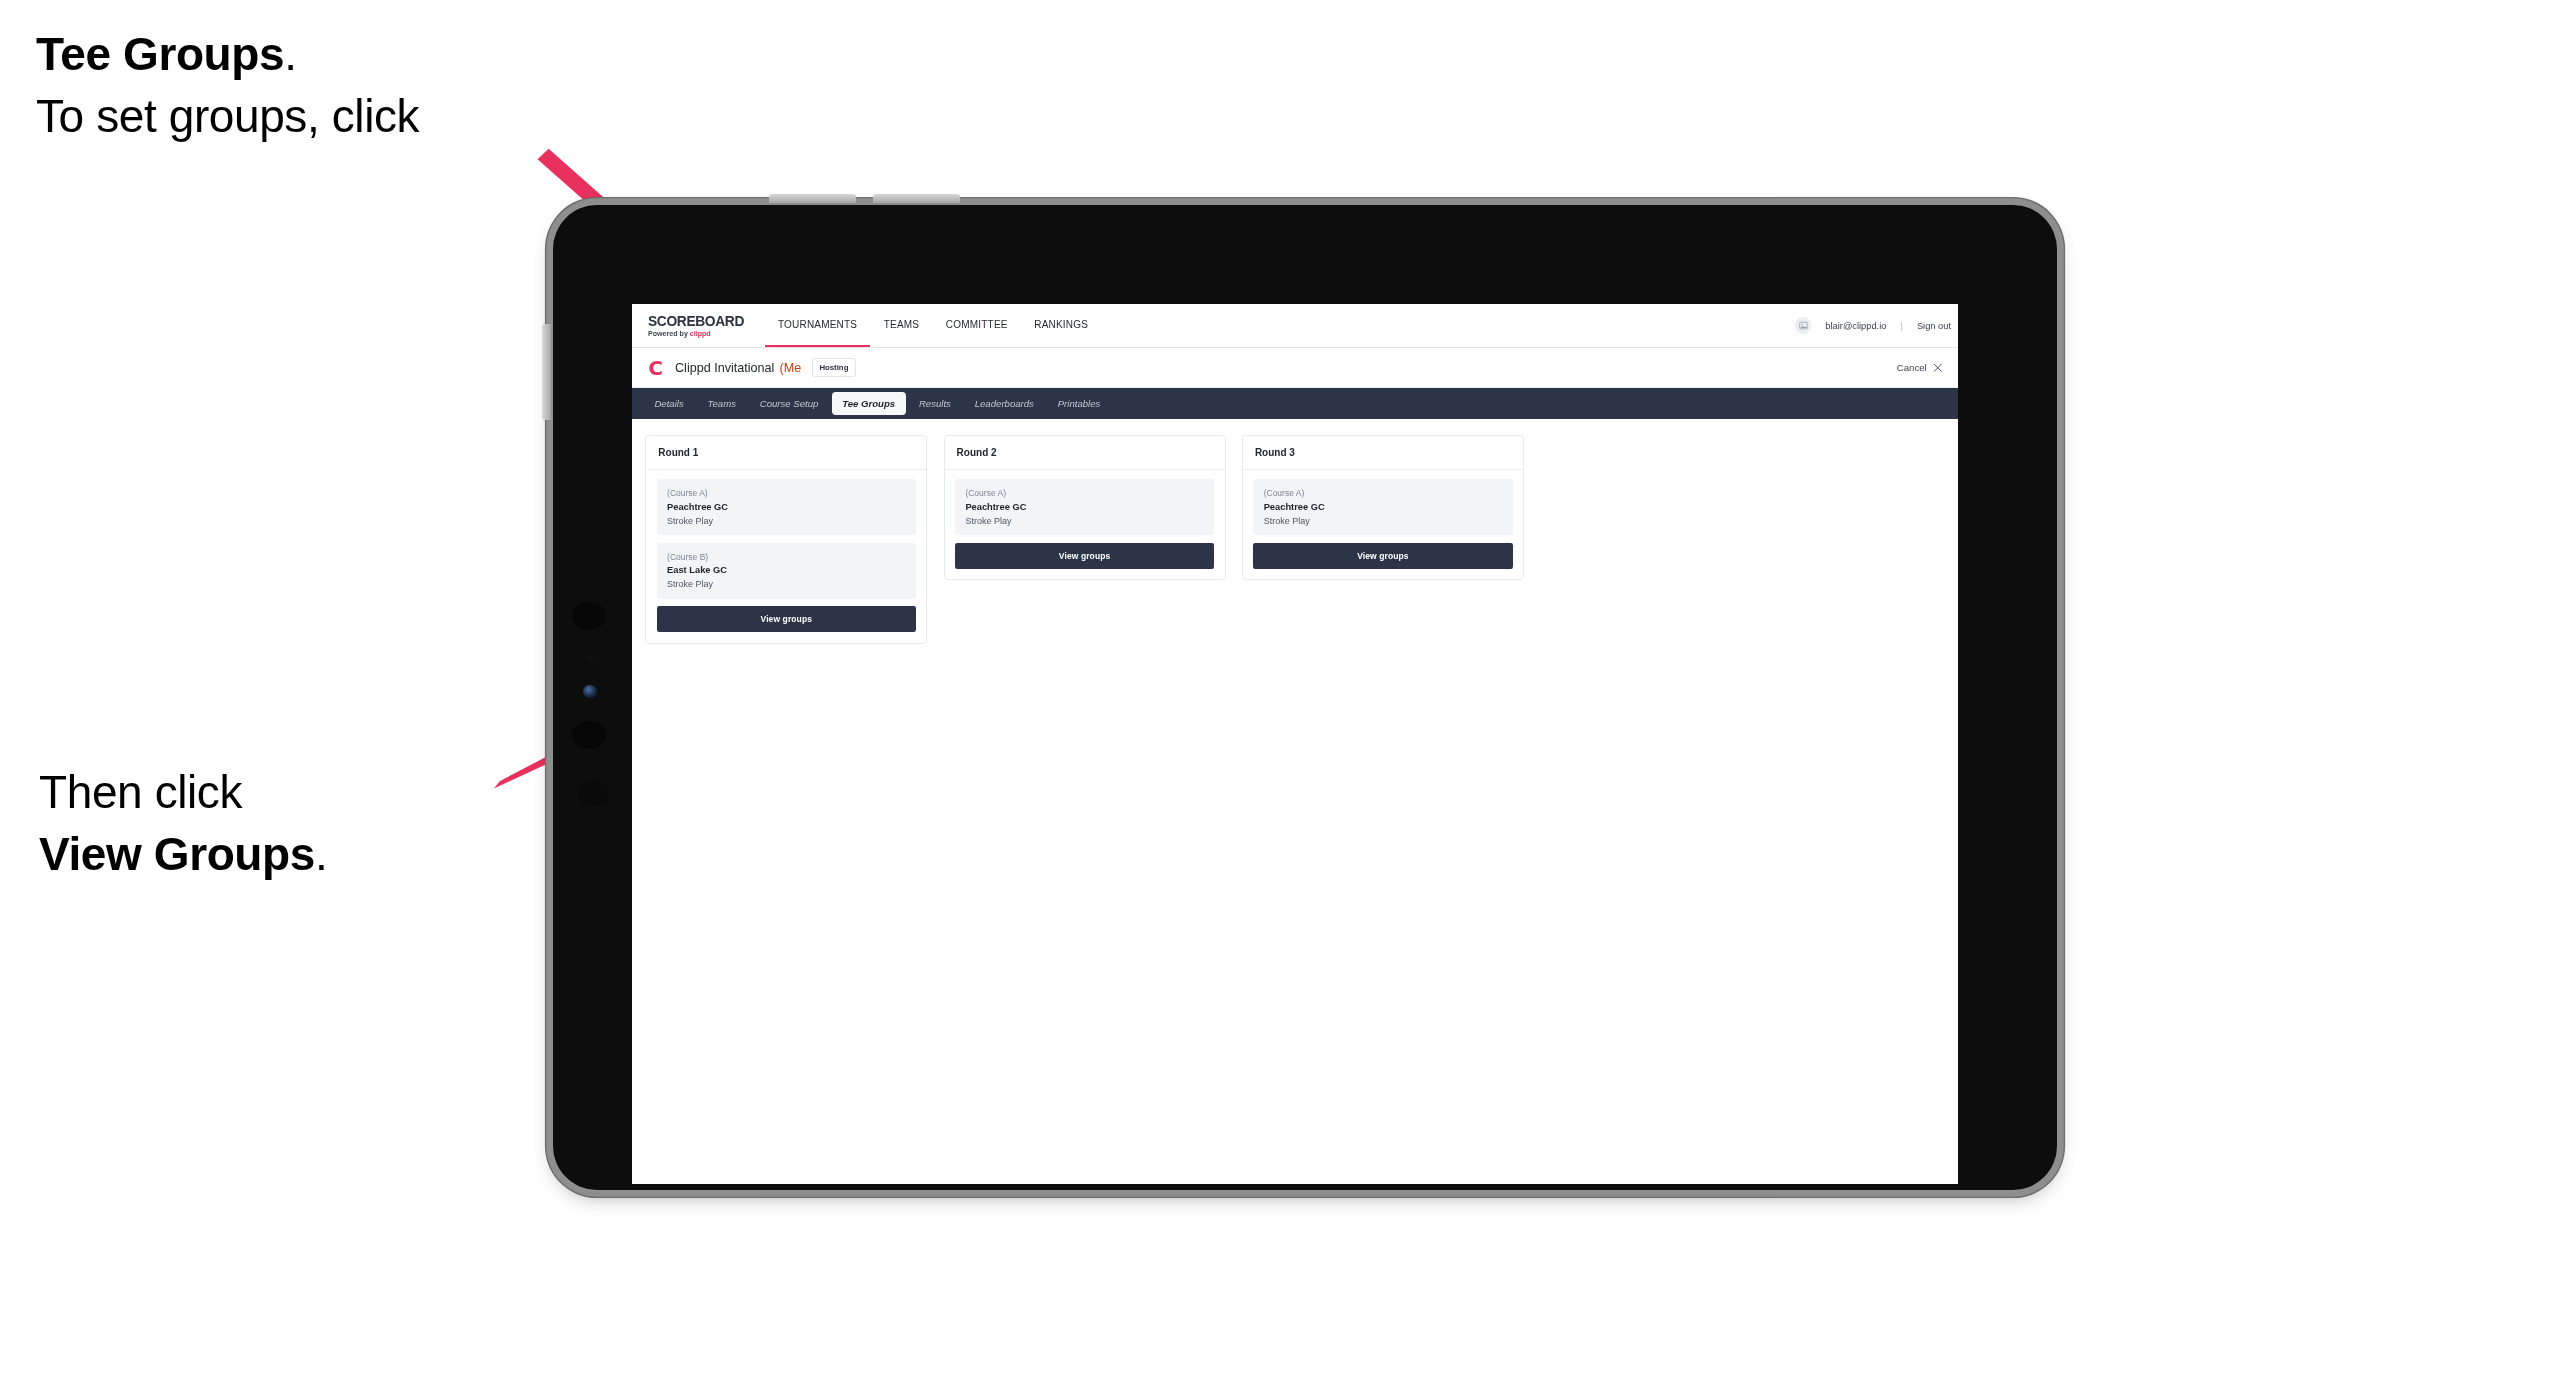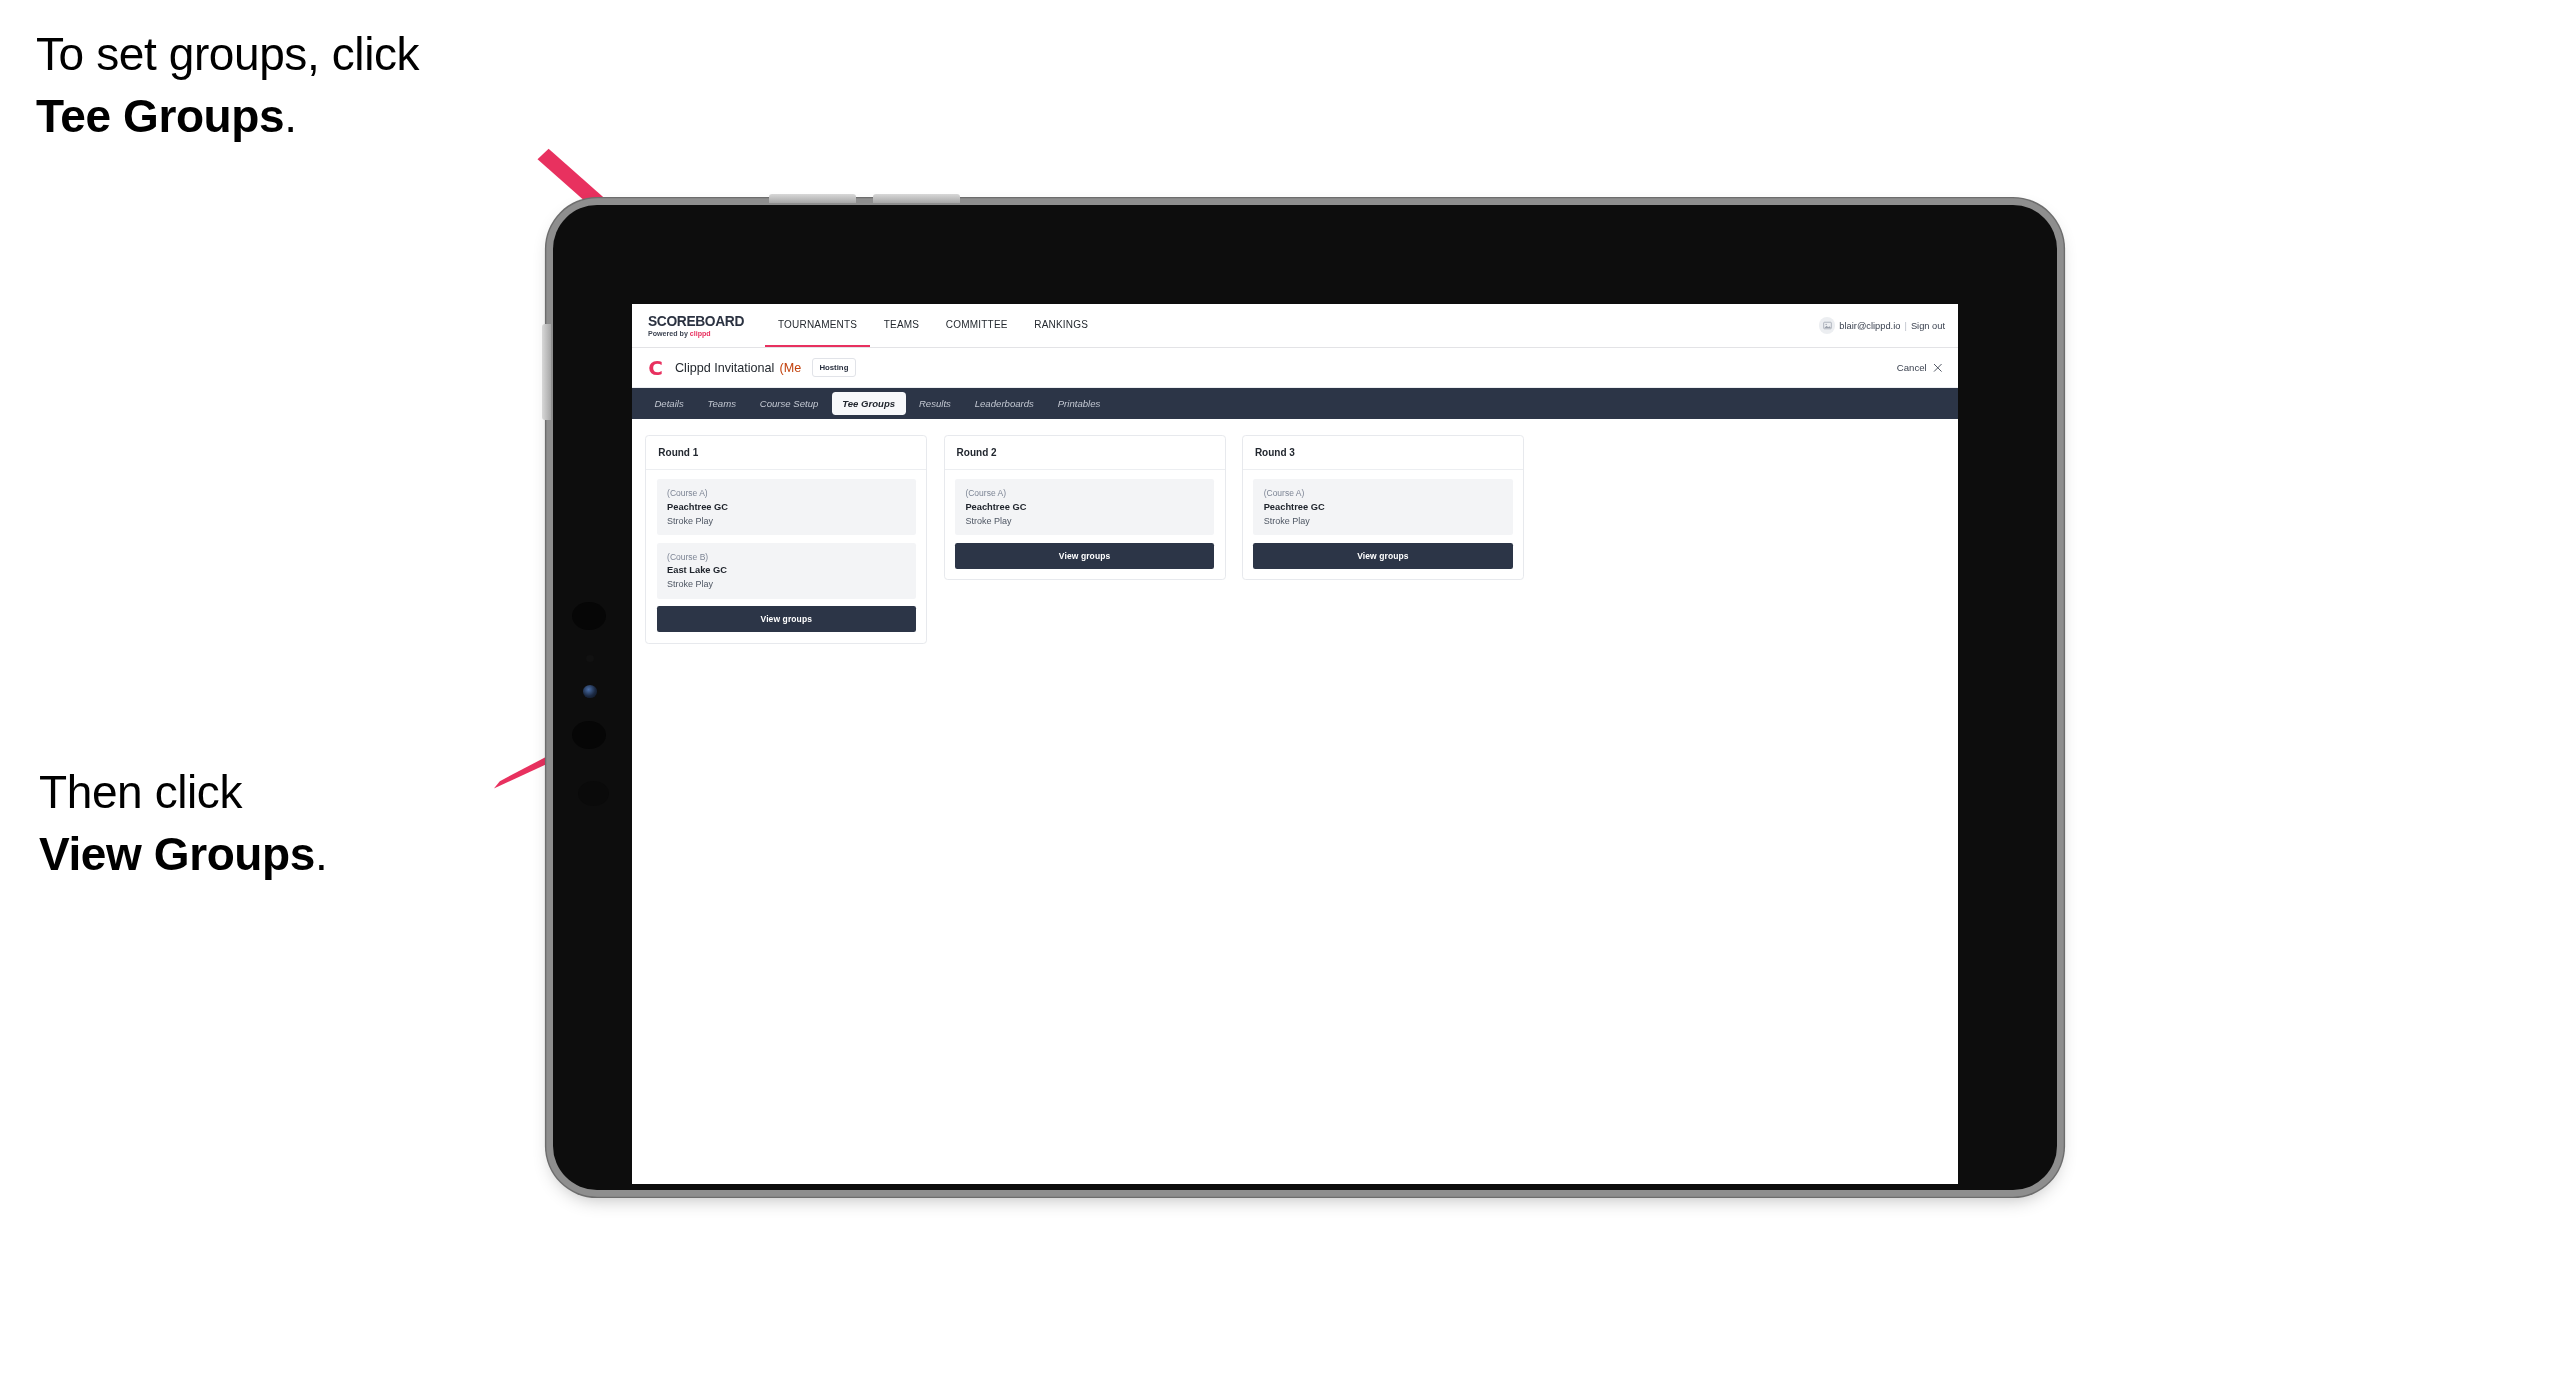--- a/index.html
+++ b/index.html
@@ -139,22 +139,22 @@
     font-weight: 400;
     border-bottom: 2.2px solid transparent;
     cursor: pointer;
   }
   .gnav-item.active { border-bottom-color: #e8315f; }
 
   #header-right {
     margin-left: auto;
     display: flex;
     align-items: center;
-    padding-right: 13px;
-    gap: 4px;
+    padding-right: 7px;
+    gap: 14px;
     font-size: 9.3px;
     color: #3b4250;
     justify-content: flex-end;
   }
   #avatar {
     width: 16.3px; height: 16.3px;
     border-radius: 50%;
     background: #eceef1;
     display: flex; align-items: center; justify-content: center;
     color: #9aa0ab;
@@ -279,22 +279,22 @@
     font-weight: 700;
     font-family: "Liberation Sans", sans-serif;
     cursor: pointer;
     letter-spacing: 0.1px;
   }
 </style>
 </head>
 <body>
 
 <div class="callout" id="callout-top">
+  <span class="line"><span class="strong">Tee Groups</span><span class="reg">.</span></span>
   <span class="line reg">To set groups, click</span>
-  <span class="line"><span class="strong">Tee Groups</span><span class="reg">.</span></span>
 </div>
 
 <div class="callout" id="callout-bottom">
   <span class="line reg">Then click</span>
   <span class="line"><span class="strong">View Groups</span><span class="reg">.</span></span>
 </div>
 
 <svg class="arrow-svg" id="arrow-top" style="left:519px; top:144px; width:385px; height:282px;" viewBox="0 0 520 380">
   <g fill="#e8315f">
     <polygon points="25,20 40,6 388,314 373,328"></polygon>

